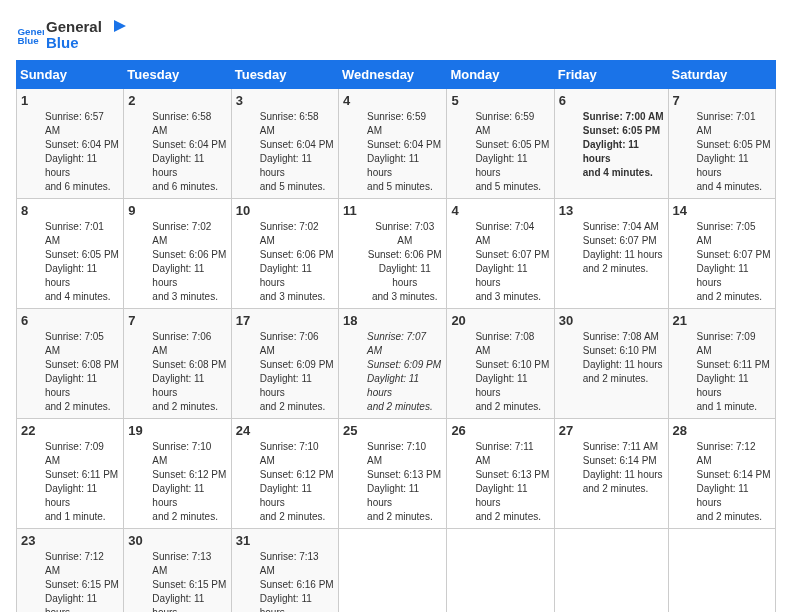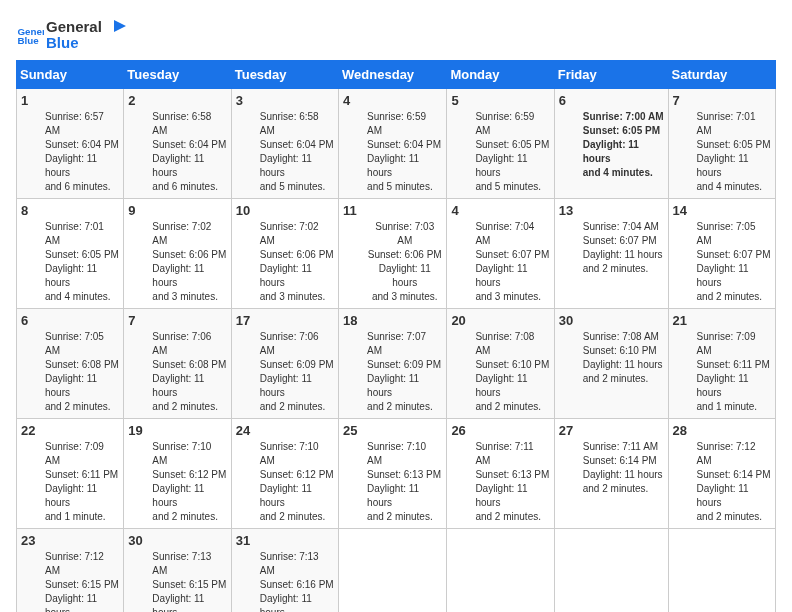--- a/index.html
+++ b/index.html
@@ -234,21 +234,21 @@
         </td>
         <td>
           <span class="day-num">17</span>
           <div class="day-info" style="white-space: pre-line;">Sunrise: 7:06 AM
 Sunset: 6:09 PM
 Daylight: 11 hours
 and 2 minutes.</div>
         </td>
         <td>
           <span class="day-num">18</span>
-          <div class="day-info" style="white-space: pre-line;">Sunrise: 7:07 AM
+          <div class="day-info" style="white-space: pre-line; font-style: italic;">Sunrise: 7:07 AM
 Sunset: 6:09 PM
 Daylight: 11 hours
 and 2 minutes.</div>
         </td>
         <td>
           <span class="day-num">20</span>
           <div class="day-info" style="white-space: pre-line;">Sunrise: 7:08 AM
 Sunset: 6:10 PM
 Daylight: 11 hours
 and 2 minutes.</div>

